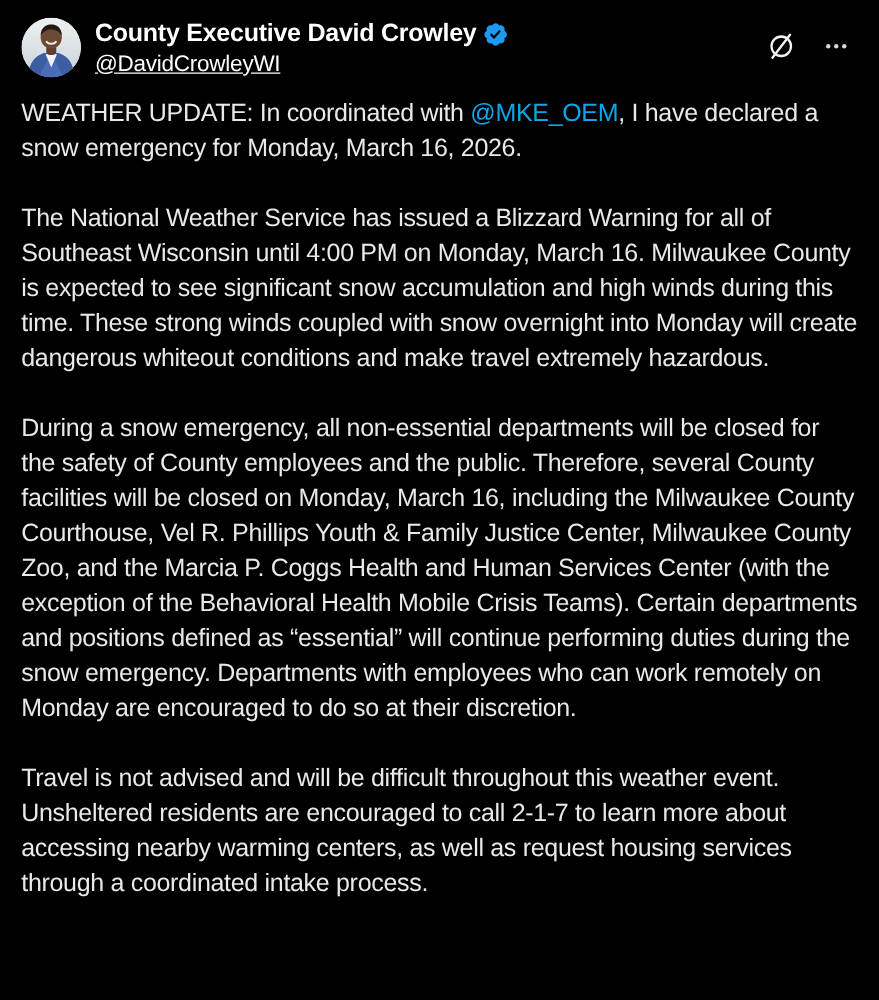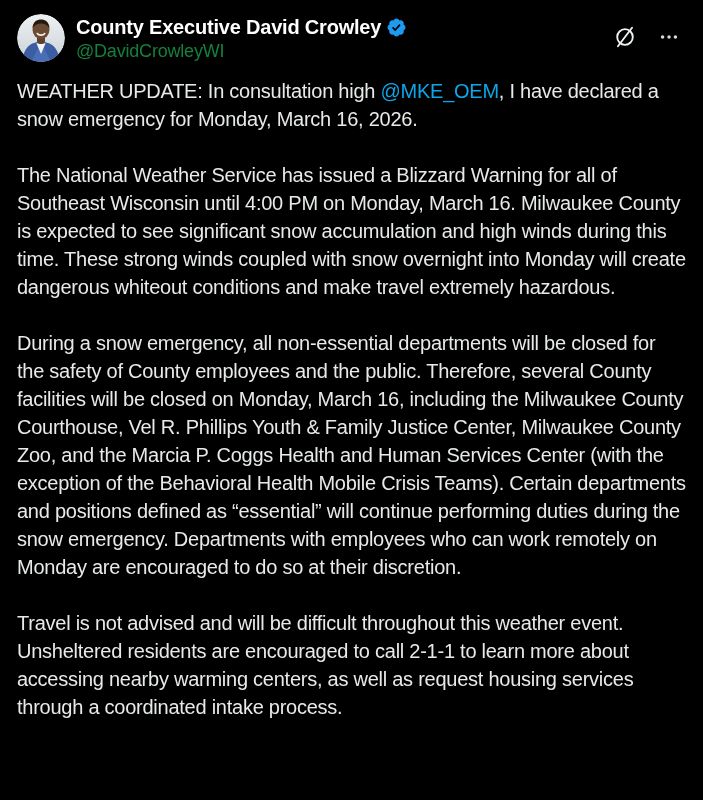--- a/index.html
+++ b/index.html
@@ -52,25 +52,26 @@
     white-space: nowrap;
     cursor: pointer;
   }
   .verified-badge {
     width: 21px;
     height: 21px;
     display: inline-block;
     flex: 0 0 21px;
   }
   .author-handle {
-    color: #15803d;
+    color: #ffffff;
     font-size: 18px;
     line-height: 23px;
     letter-spacing: -0.2px;
     cursor: pointer;
+    text-decoration: underline;
   }
   .header-spacer { flex: 1 1 auto; }
   .header-actions {
     display: flex;
     align-items: center;
     gap: 16px;
     padding-top: 8px;
     padding-right: 4px;
   }
   .grok-btn, .more-btn {
@@ -156,22 +157,22 @@
         <svg viewBox="0 0 24 24" fill="#d6d9db">
           <circle cx="5" cy="12" r="1.9"></circle>
           <circle cx="12" cy="12" r="1.9"></circle>
           <circle cx="19" cy="12" r="1.9"></circle>
         </svg>
       </button>
     </div>
   </header>
 
   <div class="tweet-body">
-    <p><span>WEATHER UPDATE: In consultation high </span><a class="mention-link">@MKE_OEM</a><span>, I have declared a snow emergency for Monday, March 16, 2026.</span></p>
+    <p><span>WEATHER UPDATE: In coordinated with </span><a class="mention-link">@MKE_OEM</a><span>, I have declared a snow emergency for Monday, March 16, 2026.</span></p>
 
     <p>The National Weather Service has issued a Blizzard Warning for all of Southeast Wisconsin until 4:00 PM on Monday, March 16. Milwaukee County is expected to see significant snow accumulation and high winds during this time. These strong winds coupled with snow overnight into Monday will create dangerous whiteout conditions and make travel extremely hazardous.</p>
 
     <p>During a snow emergency, all non-essential departments will be closed for the safety of County employees and the public. Therefore, several County facilities will be closed on Monday, March 16, including the Milwaukee County Courthouse, Vel R. Phillips Youth &amp; Family Justice Center, Milwaukee County Zoo, and the Marcia P. Coggs Health and Human Services Center (with the exception of the Behavioral Health Mobile Crisis Teams). Certain departments and positions defined as “essential” will continue performing duties during the snow emergency. Departments with employees who can work remotely on Monday are encouraged to do so at their discretion.</p>
 
-    <p>Travel is not advised and will be difficult throughout this weather event. Unsheltered residents are encouraged to call 2-1-1 to learn more about accessing nearby warming centers, as well as request housing services through a coordinated intake process.</p>
+    <p>Travel is not advised and will be difficult throughout this weather event. Unsheltered residents are encouraged to call 2-1-7 to learn more about accessing nearby warming centers, as well as request housing services through a coordinated intake process.</p>
   </div>
 
 </article>
 
 </body></html>

